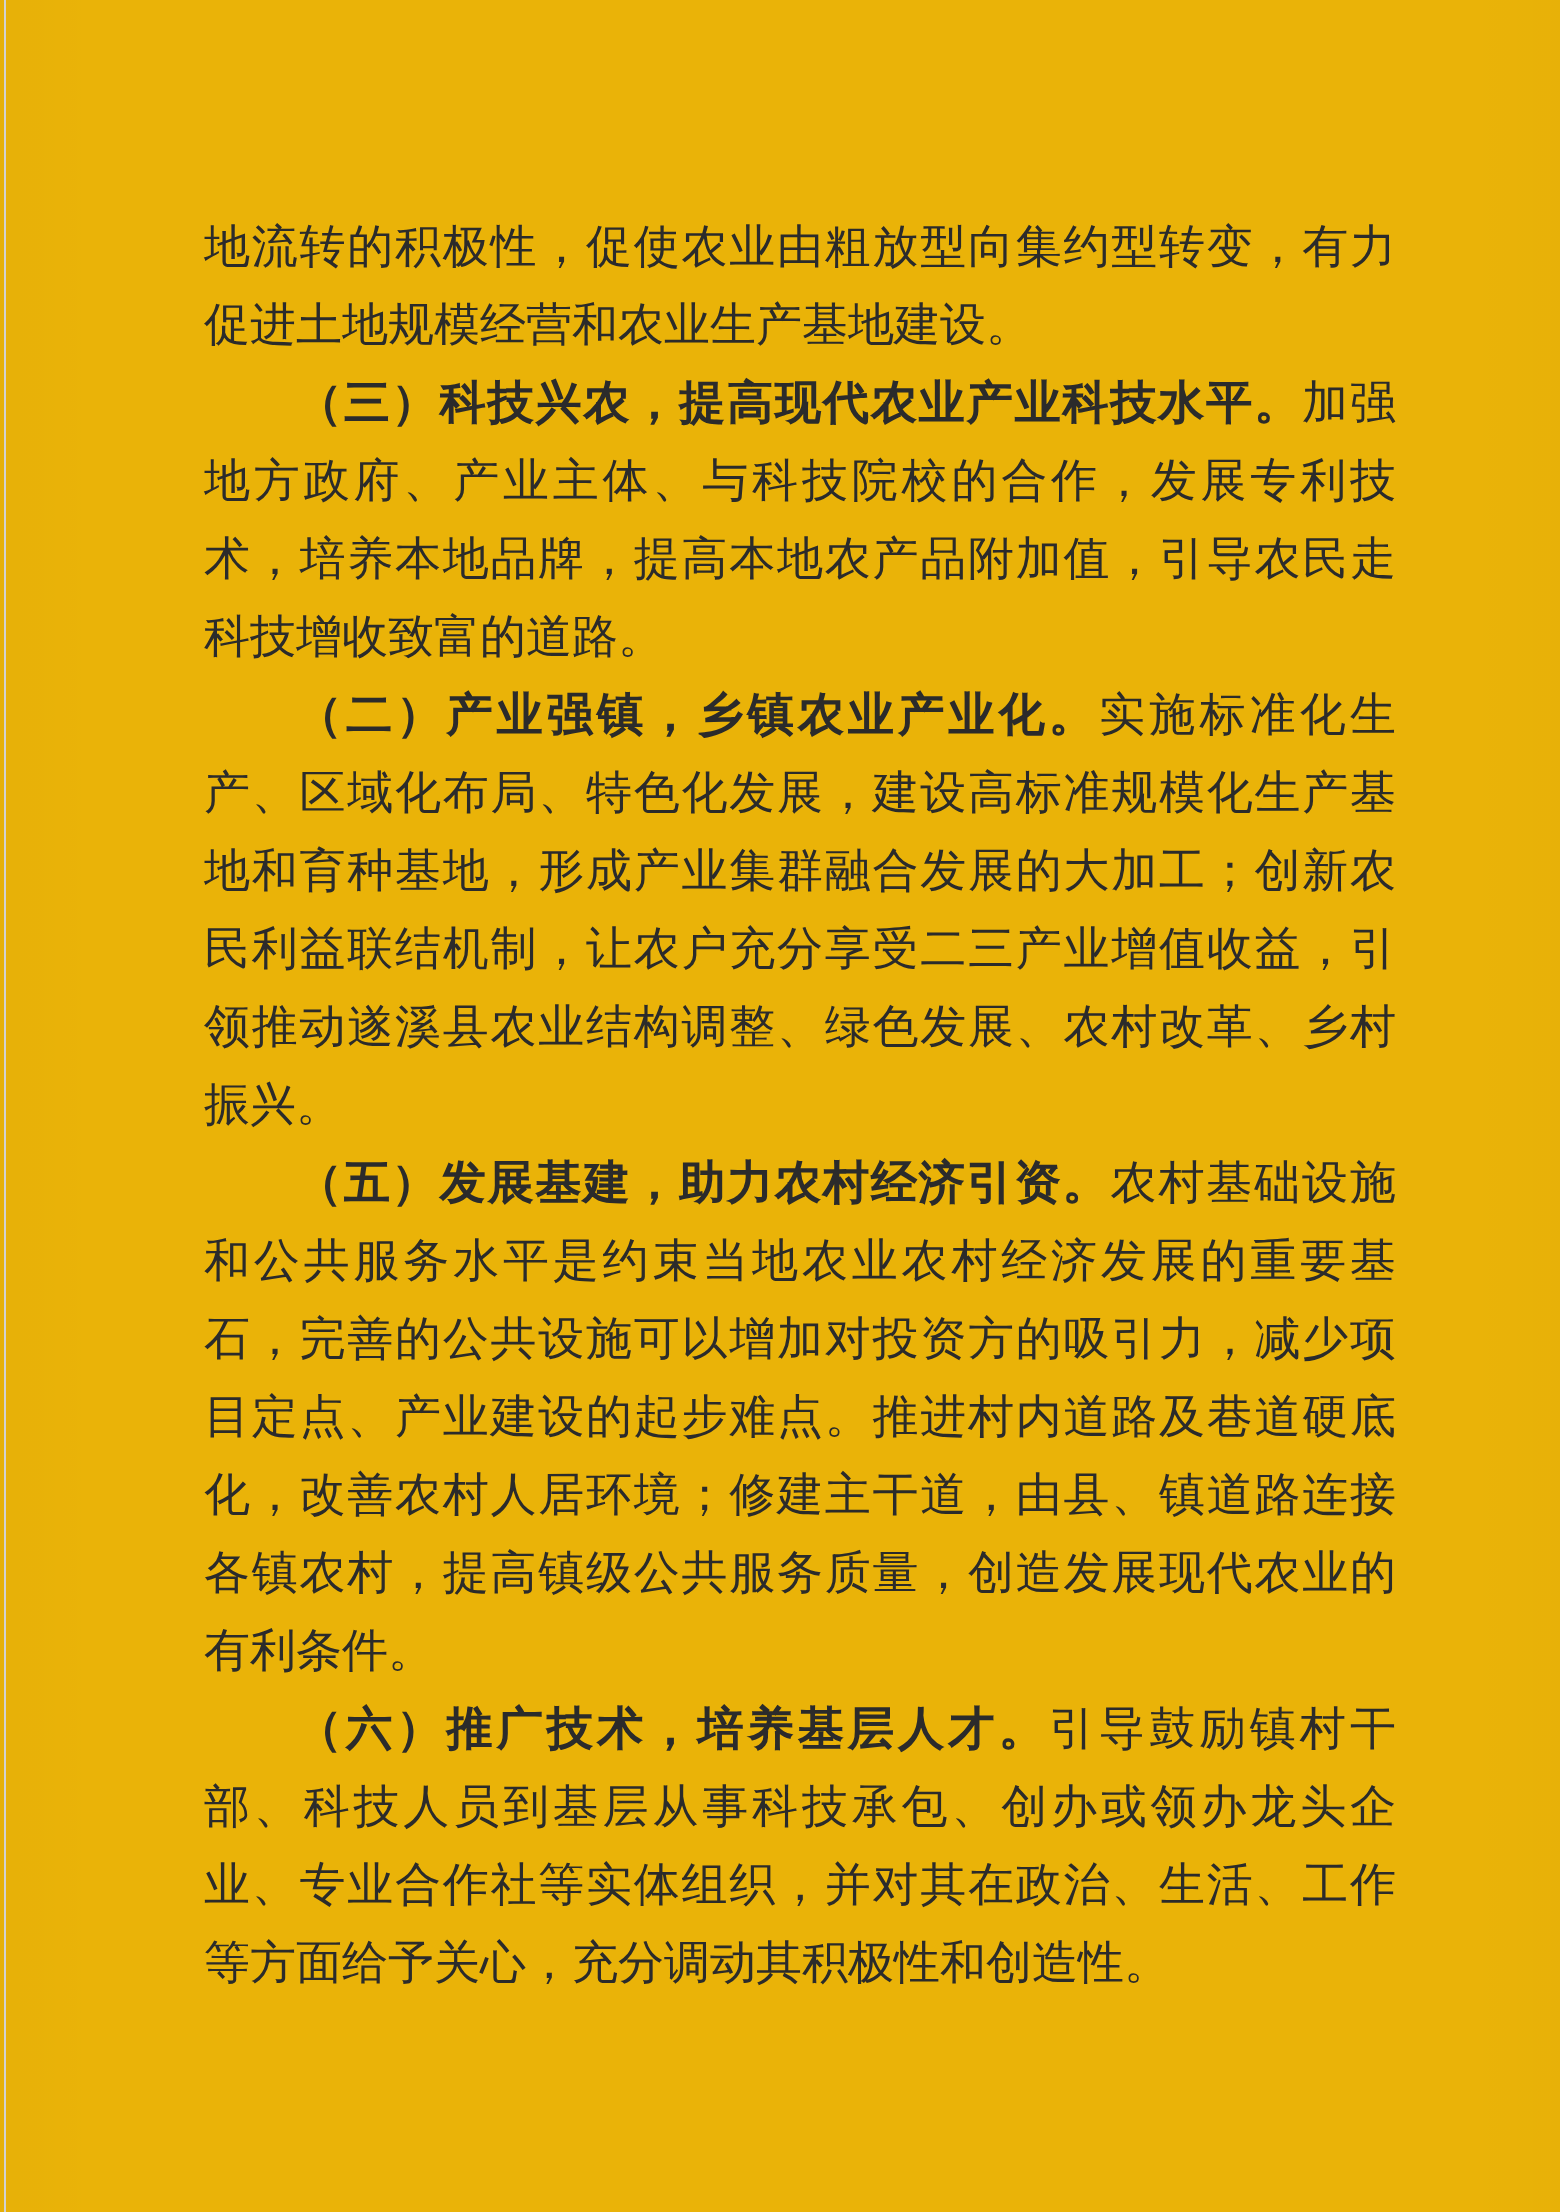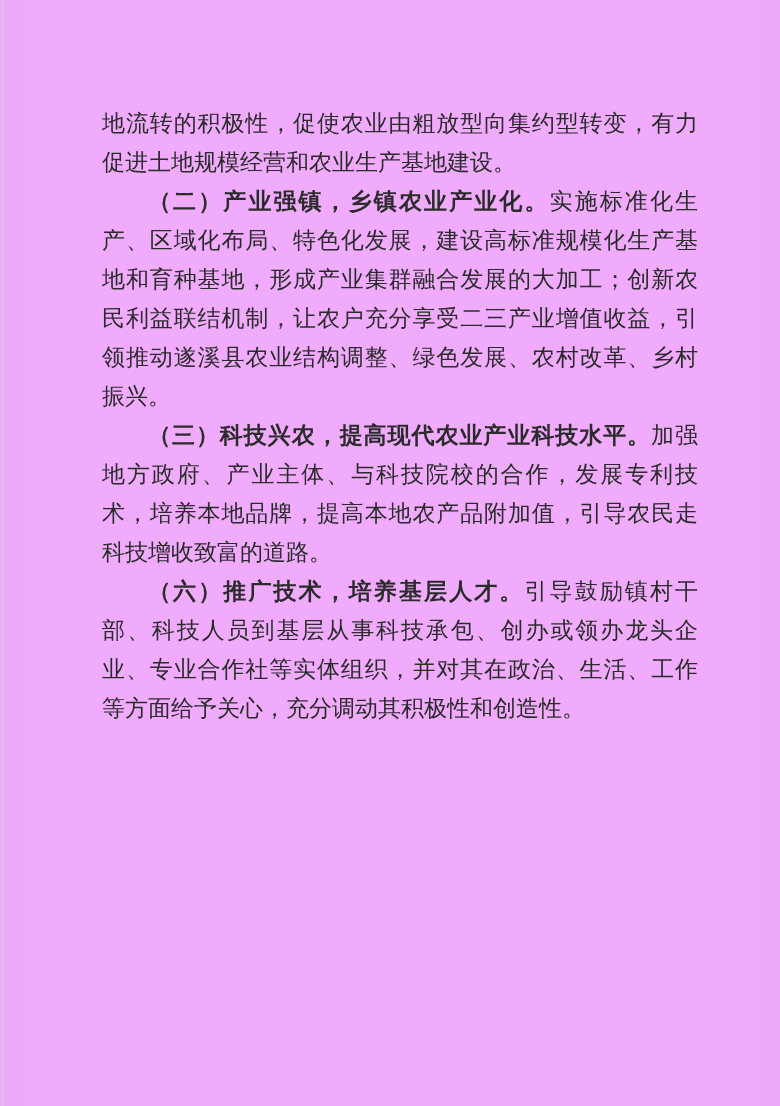--- a/index.html
+++ b/index.html
@@ -5,21 +5,21 @@
   html, body {
     margin: 0;
     padding: 0;
     background: #e9e9e9;
   }
   .page {
     position: relative;
     width: 780px;
     height: 1106px;
     margin: 0 auto;
-    background: #f0abfc;
+    background: #eab308;
     overflow: hidden;
   }
   
   .scan-edge {
     position: absolute;
     left: 2px;
     top: 0;
     bottom: 0;
     width: 1px;
     background: #d4d4d4;
@@ -58,22 +58,23 @@
 <body>
 
 <div class="page">
   <div class="scan-edge"></div>
   <div class="scan-tint"></div>
 
   <div class="content">
 
     <p class="continuation"><span>地流转的积极性，促使农业由粗放型向集约型转变，有力促进土地规模经营和农业生产基地建设。</span></p>
 
+    <p><span class="lead">（三）科技兴农，提高现代农业产业科技水平。</span><span>加强地方政府、产业主体、与科技院校的合作，发展专利技术，培养本地品牌，提高本地农产品附加值，引导农民走科技增收致富的道路。</span></p>
+
     <p><span class="lead">（二）产业强镇，乡镇农业产业化。</span><span>实施标准化生产、区域化布局、特色化发展，建设高标准规模化生产基地和育种基地，形成产业集群融合发展的大加工；创新农民利益联结机制，让农户充分享受二三产业增值收益，引领推动遂溪县农业结构调整、绿色发展、农村改革、乡村振兴。</span></p>
 
-    <p><span class="lead">（三）科技兴农，提高现代农业产业科技水平。</span><span>加强地方政府、产业主体、与科技院校的合作，发展专利技术，培养本地品牌，提高本地农产品附加值，引导农民走科技增收致富的道路。</span></p>
 
-
+    <p><span class="lead">（五）发展基建，助力农村经济引资。</span><span>农村基础设施和公共服务水平是约束当地农业农村经济发展的重要基石，完善的公共设施可以增加对投资方的吸引力，减少项目定点、产业建设的起步难点。推进村内道路及巷道硬底化，改善农村人居环境；修建主干道，由县、镇道路连接各镇农村，提高镇级公共服务质量，创造发展现代农业的有利条件。</span></p>
 
     <p><span class="lead">（六）推广技术，培养基层人才。</span><span>引导鼓励镇村干部、科技人员到基层从事科技承包、创办或领办龙头企业、专业合作社等实体组织，并对其在政治、生活、工作等方面给予关心，充分调动其积极性和创造性。</span></p>
 
   </div>
 </div>
 
 </body></html>

